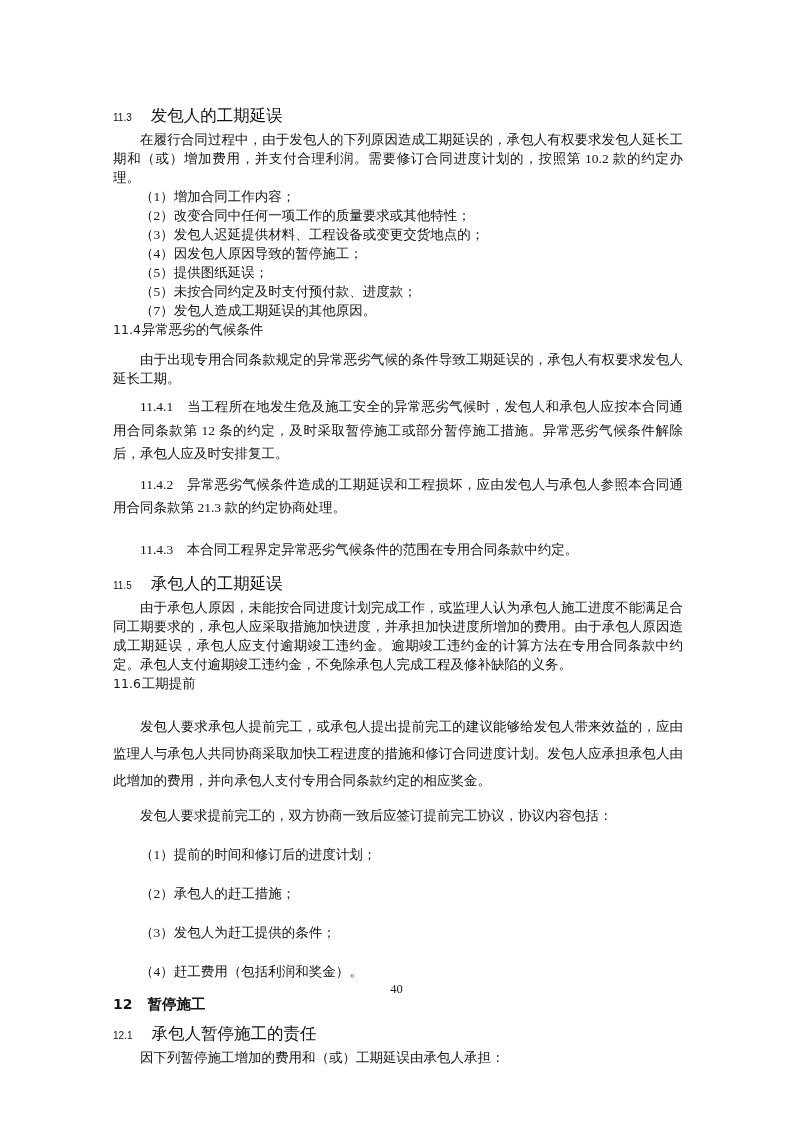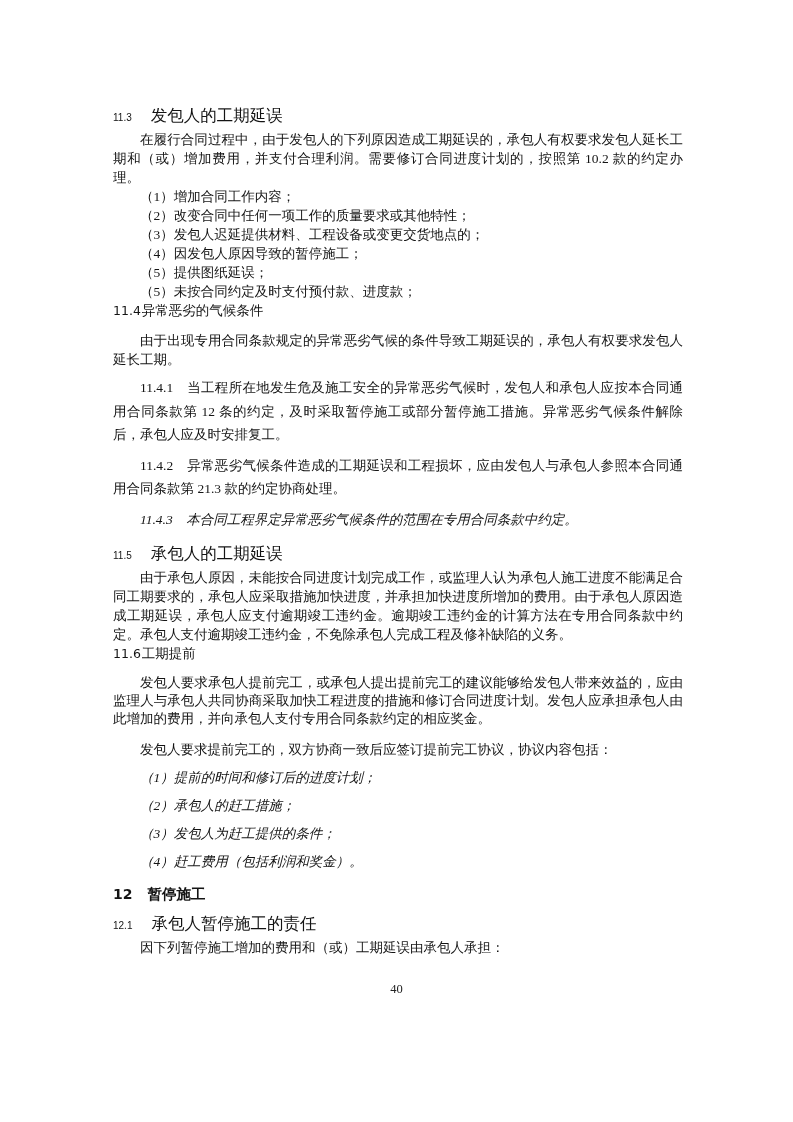--- a/index.html
+++ b/index.html
@@ -47,23 +47,23 @@
     margin: 0;
   }
   .item {
     font-size: 13.5px;
     line-height: 19px;
     text-indent: 2em;
     margin: 0;
   }
   .spaced   { margin-top: 10px; }
   .loose    { line-height: 23.5px; margin-top: 7px; }
-  .xloose   { line-height: 18px; margin-top: 10px; }
+  .xloose   { line-height: 27px; margin-top: 19px; }
   .gap-sm   { margin-top: 6px; }
-  .gap-md   { margin-top: 9px; font-style: italic; }
+  .gap-md   { margin-top: 20px; }
   .gap-lg   { margin-top: 12px; }
   .footer {
     position: absolute;
     left: 0;
     top: 982px;
     width: 793px;
     text-align: center;
     font-family: "Liberation Serif", "DejaVu Serif", serif;
     font-size: 12.5px;
     color: #222;
@@ -80,20 +80,21 @@
     </div>
 
     <p class="para">在履行合同过程中，由于发包人的下列原因造成工期延误的，承包人有权要求发包人延长工期和（或）增加费用，并支付合理利润。需要修订合同进度计划的，按照第 10.2 款的约定办理。</p>
 
     <p class="item">（1）增加合同工作内容；</p>
     <p class="item">（2）改变合同中任何一项工作的质量要求或其他特性；</p>
     <p class="item">（3）发包人迟延提供材料、工程设备或变更交货地点的；</p>
     <p class="item">（4）因发包人原因导致的暂停施工；</p>
     <p class="item">（5）提供图纸延误；</p>
     <p class="item">（5）未按合同约定及时支付预付款、进度款；</p>
+    <p class="item">（7）发包人造成工期延误的其他原因。</p>
 
     <div class="h-minor">
       <span class="num">11.4</span><span>异常恶劣的气候条件</span>
     </div>
 
     <p class="para spaced">由于出现专用合同条款规定的异常恶劣气候的条件导致工期延误的，承包人有权要求发包人延长工期。</p>
     <p class="para loose">11.4.1　当工程所在地发生危及施工安全的异常恶劣气候时，发包人和承包人应按本合同通用合同条款第 12 条的约定，及时采取暂停施工或部分暂停施工措施。异常恶劣气候条件解除后，承包人应及时安排复工。</p>
     <p class="para loose">11.4.2　异常恶劣气候条件造成的工期延误和工程损坏，应由发包人与承包人参照本合同通用合同条款第 21.3 款的约定协商处理。</p>
     <p class="para gap-md">11.4.3　本合同工程界定异常恶劣气候条件的范围在专用合同条款中约定。</p>
 

